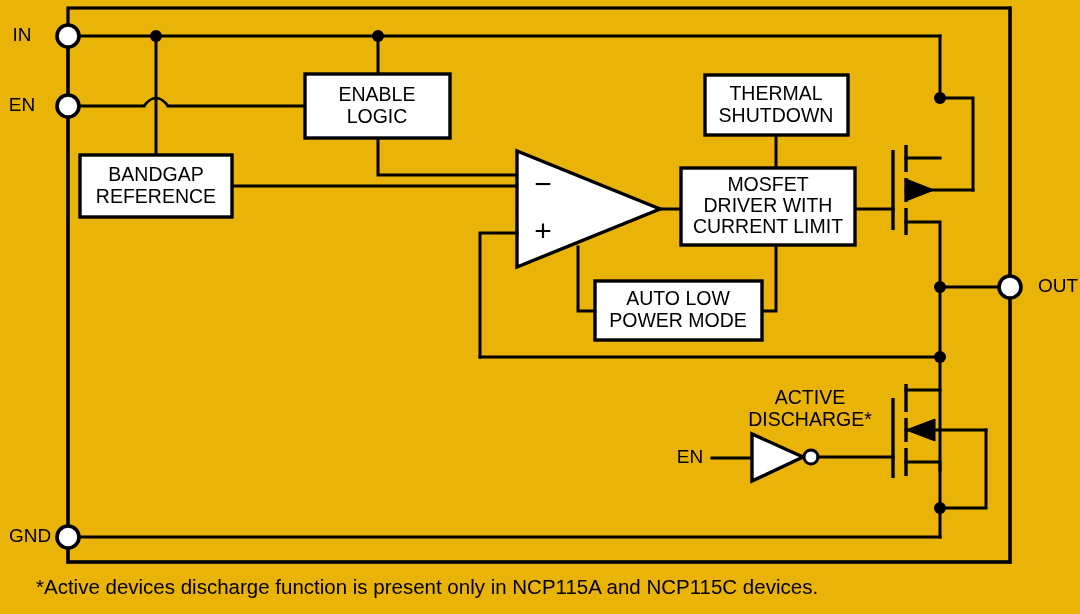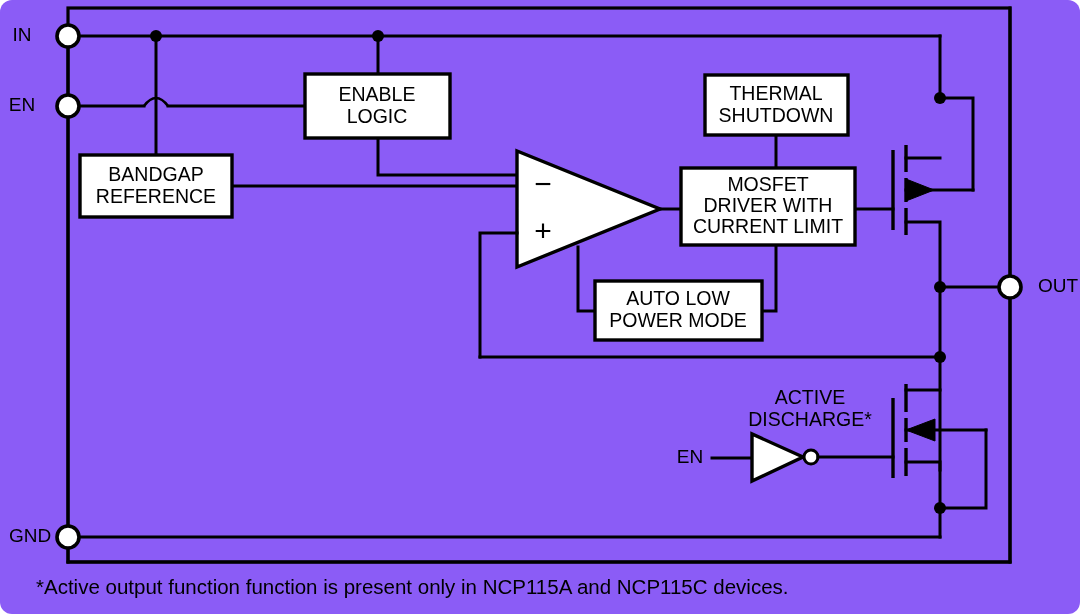--- a/index.html
+++ b/index.html
@@ -11,22 +11,21 @@
   body {
     width: 1080px;
     height: 614px;
     font-family: "Liberation Sans", sans-serif;
     overflow: hidden;
   }
   #diagram-root {
     position: relative;
     width: 1080px;
     height: 614px;
-    background: #8b5cf6;
-    border-radius: 12px;
+    background: #eab308;
   }
   svg.schematic {
     position: absolute;
     left: 0;
     top: 0;
     width: 1080px;
     height: 614px;
     display: block;
   }
   .wire {
@@ -241,15 +240,15 @@
 
     <text class="sign-label" x="543" y="186">−</text>
     <text class="sign-label" x="543" y="233">+</text>
 
     <text class="block-label" x="810" y="399">ACTIVE</text>
     <text class="block-label" x="810" y="421">DISCHARGE*</text>
     <text class="pin-label" x="690" y="458" text-anchor="middle">EN</text>
 
   </svg>
 
-  <div class="footnote">*Active output function function is present only in NCP115A and NCP115C devices.</div>
+  <div class="footnote">*Active devices discharge function is present only in NCP115A and NCP115C devices.</div>
 
 </div>
 
 </body></html>

